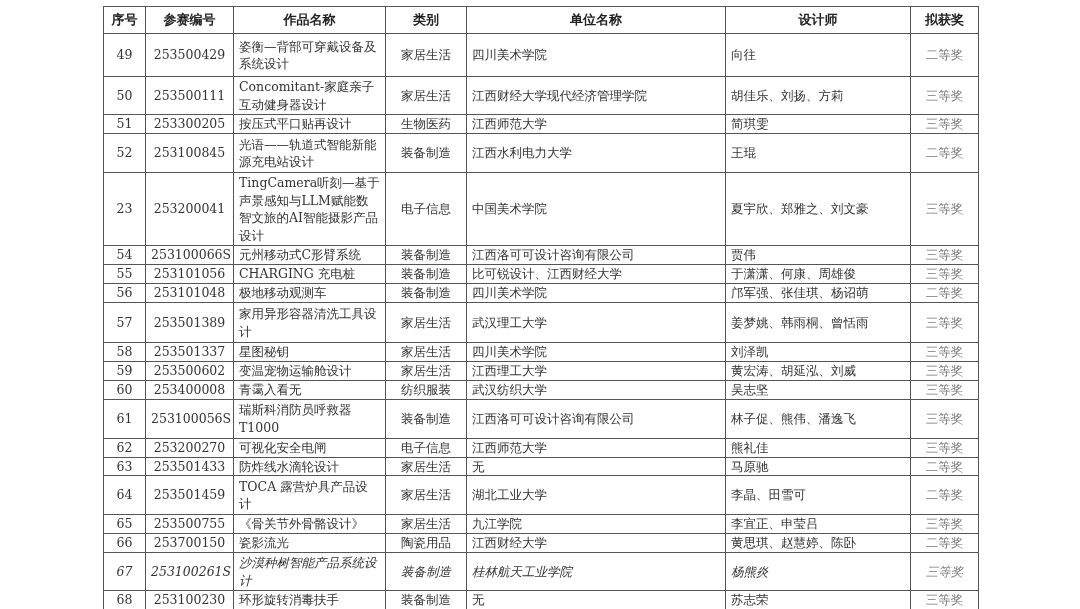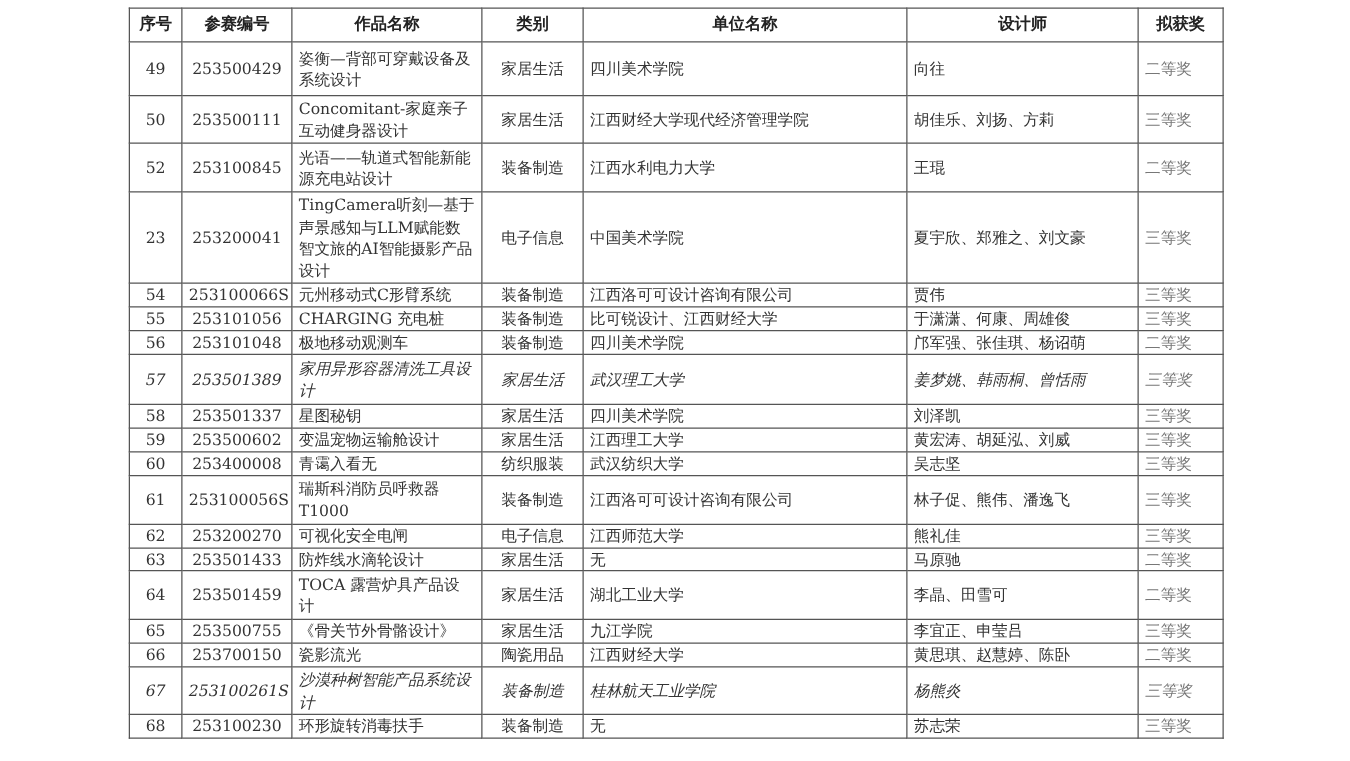--- a/index.html
+++ b/index.html
@@ -3,21 +3,21 @@
 <meta charset="utf-8">
 <style>
   html, body { margin:0; padding:0; background:#ffffff; }
   body { width:1080px; height:609px; overflow:hidden; position:relative;
          font-family: "DejaVu Serif", "Liberation Serif", serif; color:#333; }
   table { position:absolute; left:103px; top:6px; border-collapse:collapse; table-layout:fixed; width:875px; }
   td, th { border:1px solid #555; padding:0 5px; font-size:12.5px; line-height:17.5px; font-weight:normal; vertical-align:middle; overflow:hidden; }
   th { height:26px; font-weight:bold; font-size:13px; color:#222; text-align:center; }
   td.c { text-align:center; }
   td.l { text-align:left; }
-  td.prize { color:#777; }
+  td.prize { color:#777; text-align:center; }
   col.c1{width:42px} col.c2{width:88px} col.c3{width:152px} col.c4{width:81px}
   col.c5{width:259px} col.c6{width:185px} col.c7{width:68px}
 </style>
 </head>
 <body>
 
 <table>
   <colgroup>
     <col class="c1">
       <col class="c2">
@@ -50,20 +50,29 @@
       </tr>
       <tr style="height: 38px;">
         <td class="c">50</td>
         <td class="c">253500111</td>
         <td class="l">Concomitant-家庭亲子互动健身器设计</td>
         <td class="c">家居生活</td>
         <td class="l">江西财经大学现代经济管理学院</td>
         <td class="l">胡佳乐、刘扬、方莉</td>
         <td class="prize">三等奖</td>
       </tr>
+      <tr style="height: 19px;">
+        <td class="c">51</td>
+        <td class="c">253300205</td>
+        <td class="l">按压式平口贴再设计</td>
+        <td class="c">生物医药</td>
+        <td class="l">江西师范大学</td>
+        <td class="l">简琪雯</td>
+        <td class="prize">三等奖</td>
+      </tr>
       <tr style="height: 39px;">
         <td class="c">52</td>
         <td class="c">253100845</td>
         <td class="l">光语——轨道式智能新能源充电站设计</td>
         <td class="c">装备制造</td>
         <td class="l">江西水利电力大学</td>
         <td class="l">王琨</td>
         <td class="prize">二等奖</td>
       </tr>
       <tr style="height: 73px;">
@@ -95,21 +104,21 @@
       </tr>
       <tr style="height: 19px;">
         <td class="c">56</td>
         <td class="c">253101048</td>
         <td class="l">极地移动观测车</td>
         <td class="c">装备制造</td>
         <td class="l">四川美术学院</td>
         <td class="l">邝军强、张佳琪、杨诏萌</td>
         <td class="prize">二等奖</td>
       </tr>
-      <tr style="height: 40px; font-style: italic;">
+      <tr style="height: 40px;">
         <td class="c">57</td>
         <td class="c">253501389</td>
         <td class="l">家用异形容器清洗工具设计</td>
         <td class="c">家居生活</td>
         <td class="l">武汉理工大学</td>
         <td class="l">姜梦姚、韩雨桐、曾恬雨</td>
         <td class="prize">三等奖</td>
       </tr>
       <tr style="height: 19px;">
         <td class="c">58</td>

